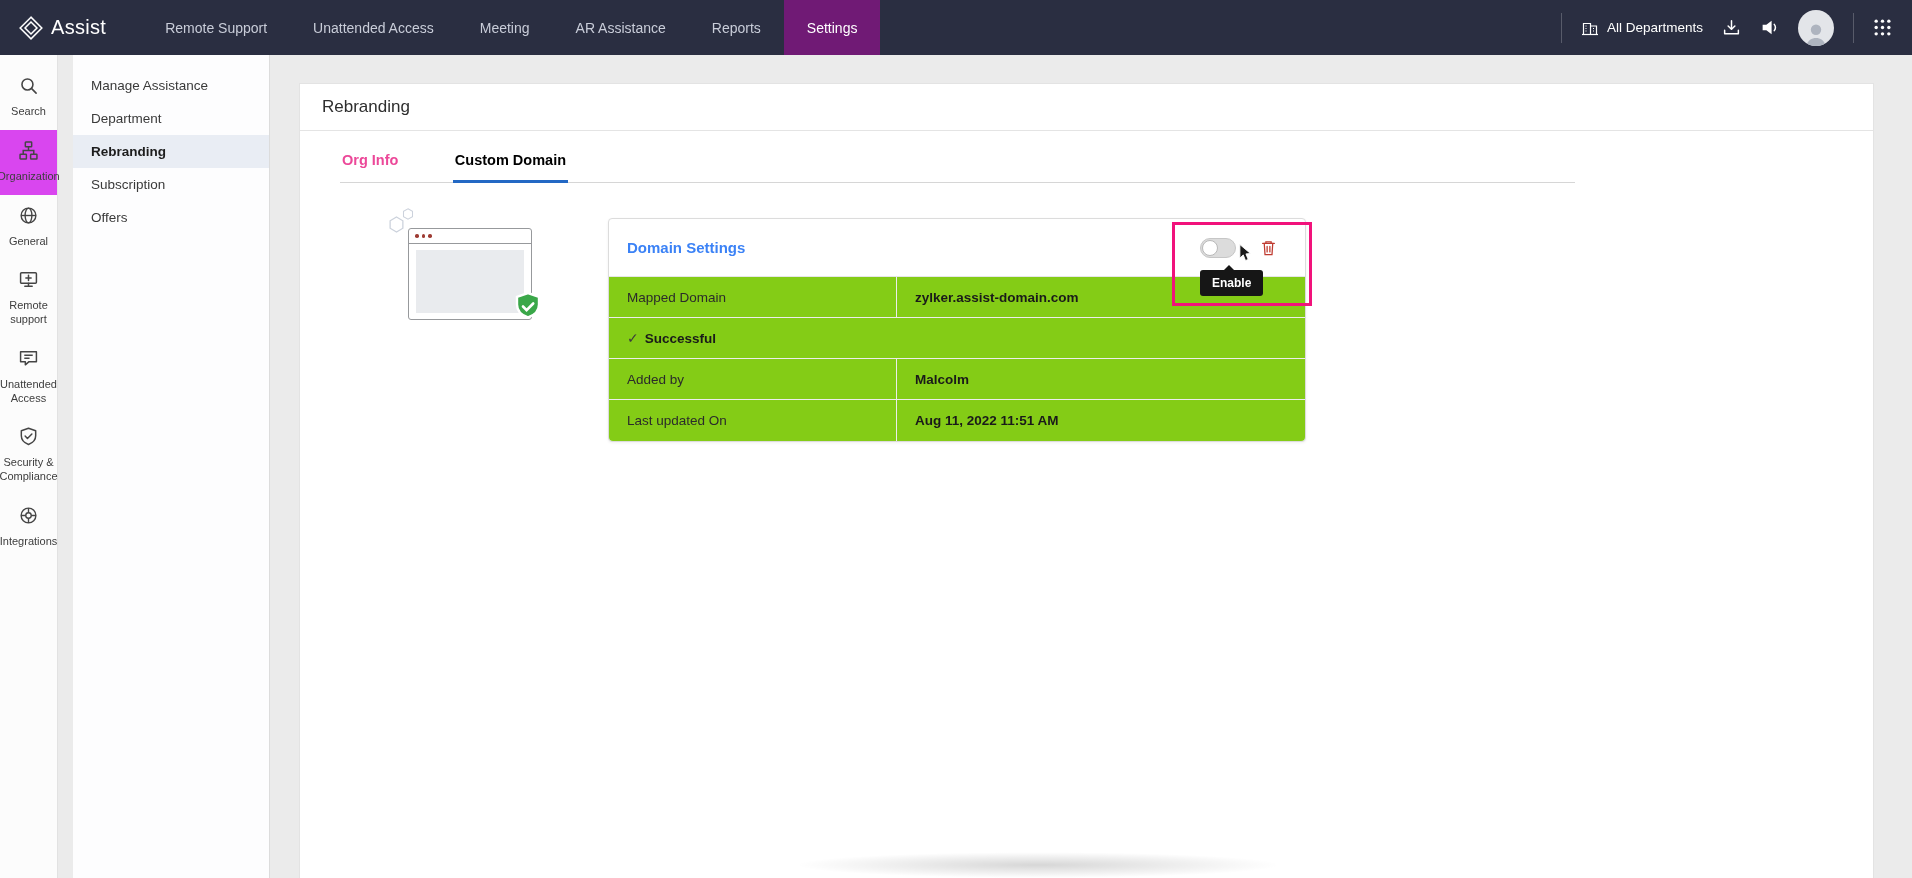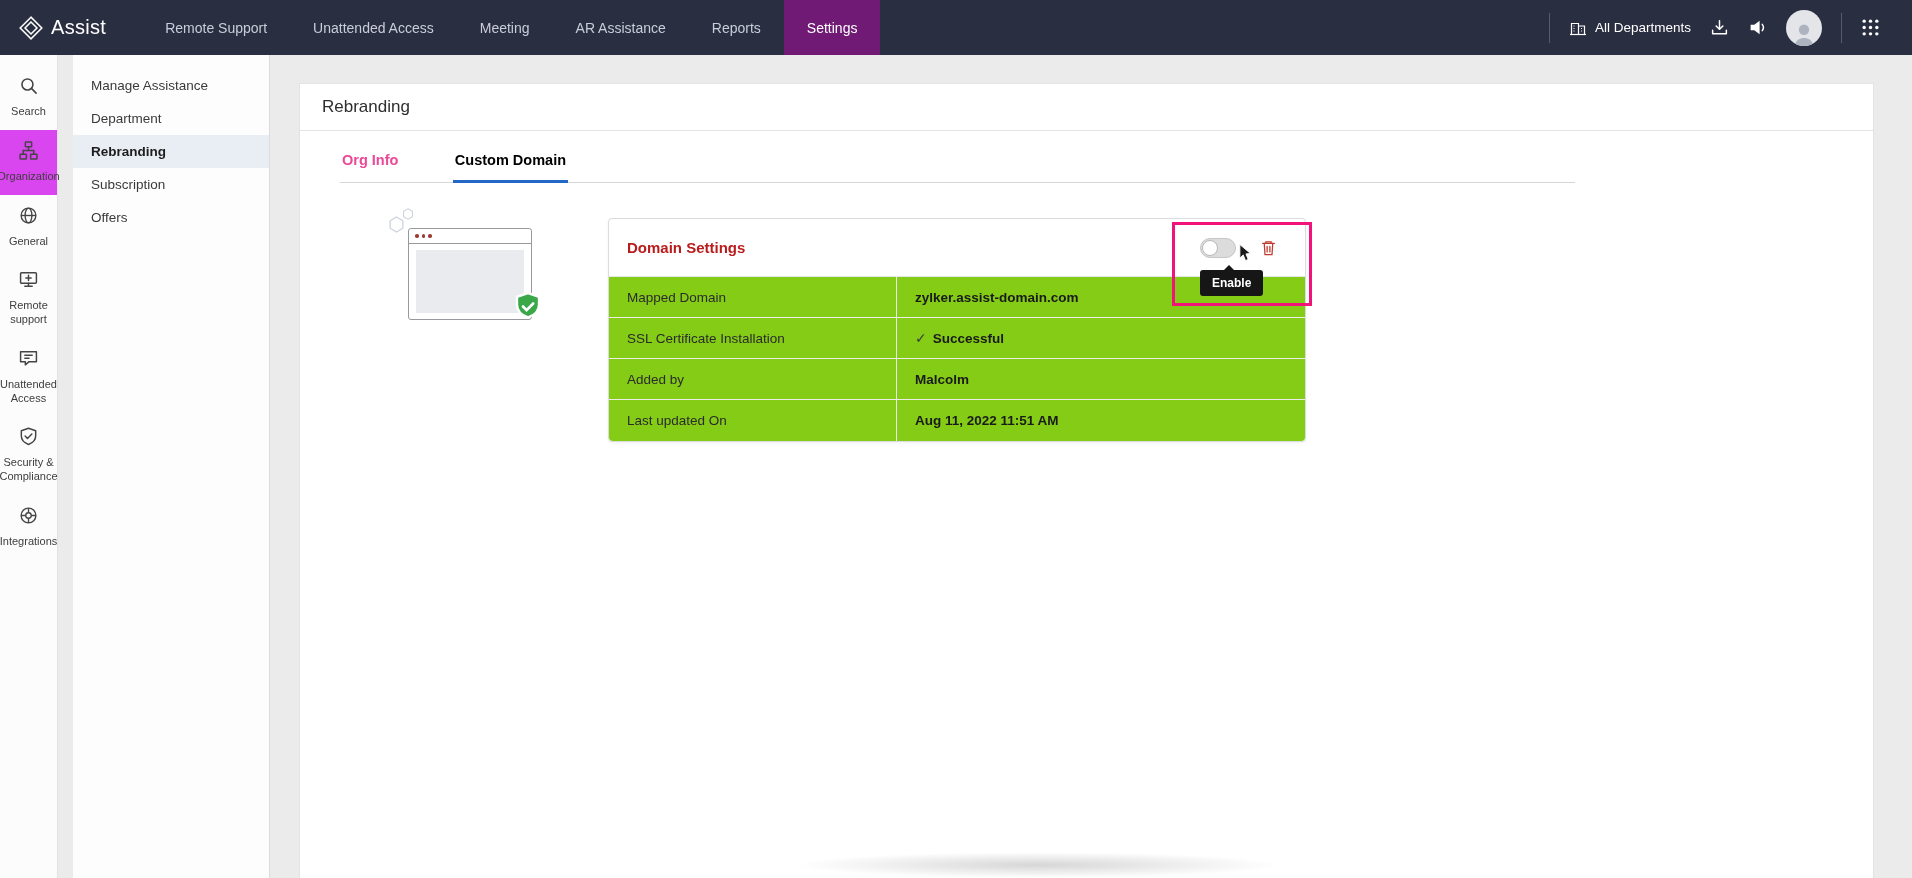--- a/index.html
+++ b/index.html
@@ -17,21 +17,21 @@
     background: #2a2e41; display: flex; align-items: center; z-index: 20;
   }
   .brand { display: flex; align-items: center; gap: 7px; padding: 0 10px 0 18px; cursor: pointer; }
   .brand-name { color: #fff; font-size: 20px; letter-spacing: .3px; }
   .nav-items { display: flex; height: 100%; margin-left: 26px; }
   .nav-item {
     height: 100%; display: flex; align-items: center; padding: 0 23px;
     color: #c9cdd9; font-size: 14px; cursor: pointer; white-space: nowrap;
   }
   .nav-item.active { background: #701a75; color: #fff; }
-  .nav-right { margin-left: auto; display: flex; align-items: center; gap: 19px; padding-right: 32px; }
+  .nav-right { margin-left: auto; display: flex; align-items: center; gap: 19px; padding-right: 20px; }
   .vdiv { width: 1px; height: 30px; background: rgba(255,255,255,.22); }
   .dept { display: flex; align-items: center; gap: 8px; color: #fff; font-size: 13.5px; cursor: pointer; }
   .nav-icon { display: inline-flex; align-items: center; justify-content: center; cursor: pointer; }
   .avatar {
     width: 36px; height: 36px; border-radius: 50%; background: #e3e5e9;
     display: flex; align-items: flex-end; justify-content: center; overflow: hidden; cursor: pointer;
   }
 
   
   .rail {
@@ -101,21 +101,21 @@
   
   .domain-card {
     position: absolute; left: 308px; top: 134px; width: 698px;
     background: #fff; border: 1px solid #dcdcdc; border-radius: 4px;
     box-shadow: 0 1px 3px rgba(0,0,0,.06);
   }
   .card-header {
     height: 58px; display: flex; align-items: center; justify-content: space-between;
     padding: 0 18px; border-bottom: 1px solid #e6e6e6;
   }
-  .card-title { font-size: 15px; font-weight: bold; color: #b91c1c; }
+  .card-title { font-size: 15px; font-weight: bold; color: #3b82f6; }
   .card-actions { display: flex; align-items: center; gap: 24px; margin-right: 10px; }
   .toggle {
     width: 36px; height: 20px; border-radius: 10px; background: #dcdcdc;
     border: 1px solid #c6c6c6; position: relative; cursor: pointer;
   }
   .toggle-knob {
     position: absolute; left: 1px; top: 1px; width: 16px; height: 16px;
     border-radius: 50%; background: #fff; border: 1px solid #b9b9b9;
   }
   .trash-btn { display: inline-flex; cursor: pointer; }
@@ -354,21 +354,20 @@
           </svg>
         </span>
       </div>
     </div>
     <div class="card-table">
       <div class="card-row">
         <div class="cell-label">Mapped Domain</div>
         <div class="cell-value">zylker.assist-domain.com</div>
       </div>
       <div class="card-row">
-        <div class="cell-label">SSL Certificate Installation</div>
         <div class="cell-value">
           <span class="check-glyph">✓</span>
           <span>Successful</span>
         </div>
       </div>
       <div class="card-row">
         <div class="cell-label">Added by</div>
         <div class="cell-value">Malcolm</div>
       </div>
       <div class="card-row">

